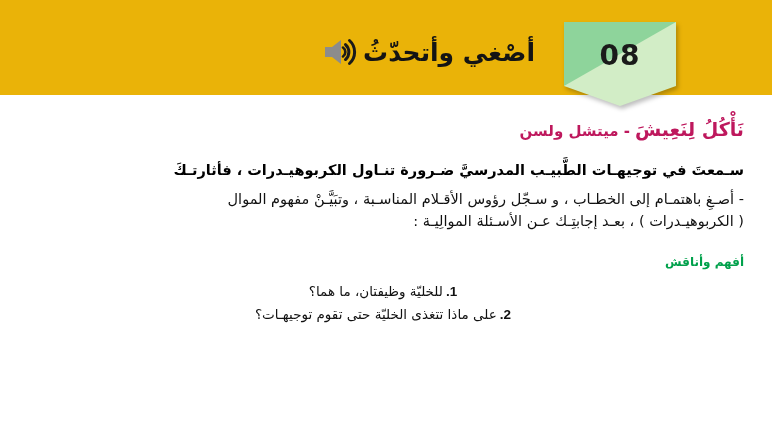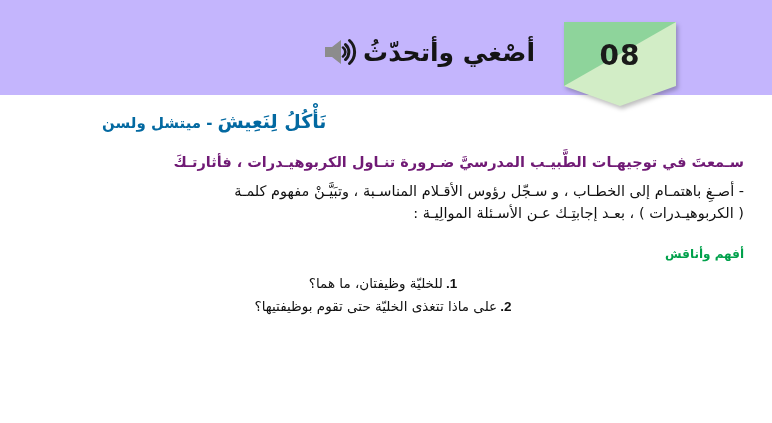--- a/index.html
+++ b/index.html
@@ -15,21 +15,21 @@
     position: relative;
   }
 
   
   .header-band {
     position: absolute;
     left: 0;
     top: 0;
     width: 772px;
     height: 95px;
-    background: #c4b5fd;
+    background: #eab308;
   }
 
   .header-title-wrap {
     position: absolute;
     left: 0;
     top: 28px;
     width: 772px;
     height: 48px;
     display: flex;
     flex-direction: row;
@@ -97,43 +97,43 @@
     left: 0;
     top: 95px;
     width: 772px;
     height: 328px;
     direction: rtl;
     box-sizing: border-box;
     padding: 0 28px 0 22px;
   }
 
   .subtitle {
-    margin-top: 15px;
-    text-align: left;
+    margin-top: 23px;
+    text-align: right;
     font-size: 19px;
     font-weight: bold;
-    color: #0369a1;
+    color: #be185d;
     direction: rtl;
     white-space: nowrap;
     padding-left: 80px;
   }
   .subtitle .author {
     font-size: 15px;
     font-weight: bold;
   }
   .subtitle .dash {
     font-size: 15px;
     padding: 0 5px;
   }
 
   .intro {
     margin-top: 20px;
     font-size: 14.5px;
     font-weight: bold;
-    color: #701a75;
+    color: #000000;
     line-height: 1.5;
     text-align: justify;
     text-align-last: right;
     direction: rtl;
   }
   .intro .line2 {
     display: block;
   }
 
   .instruction {
@@ -210,28 +210,28 @@
 
   <div class="subtitle">
     <span>نَأْكُلُ لِنَعِيشَ</span><span class="dash">-</span><span class="author">ميتشل ولسن</span>
   </div>
 
   <div class="intro">
     <span>سـمعتَ في توجيهـات الطَّبيـب المدرسيَّ ضـرورة تنـاول الكربوهيـدرات ، فأثارتـكَ</span>
   </div>
 
   <div class="instruction">
-    <span>- أصـغِ باهتمـام إلى الخطـاب ، و سـجّل رؤوس الأقـلام المناسـبة ، وتبَيَّـنْ مفهوم كلمـة</span>
+    <span>- أصـغِ باهتمـام إلى الخطـاب ، و سـجّل رؤوس الأقـلام المناسـبة ، وتبَيَّـنْ مفهوم الموال</span>
     <span class="line2">( الكربوهيـدرات ) ، بعـد إجابتِـك عـن الأسـئلة الموالِيـة :</span>
   </div>
 
   <div class="section-heading">أفهم وأناقش</div>
 
   <div class="questions">
     <div class="question-item">
       <span class="question-num">1.</span><span>للخليّة وظيفتان، ما هما؟</span>
     </div>
     <div class="question-item">
-      <span class="question-num">2.</span><span>على ماذا تتغذى الخليّة حتى تقوم بوظيفتيها؟</span>
+      <span class="question-num">2.</span><span>على ماذا تتغذى الخليّة حتى تقوم توجيهـات؟</span>
     </div>
   </div>
 
 </div>
 
 </body></html>

